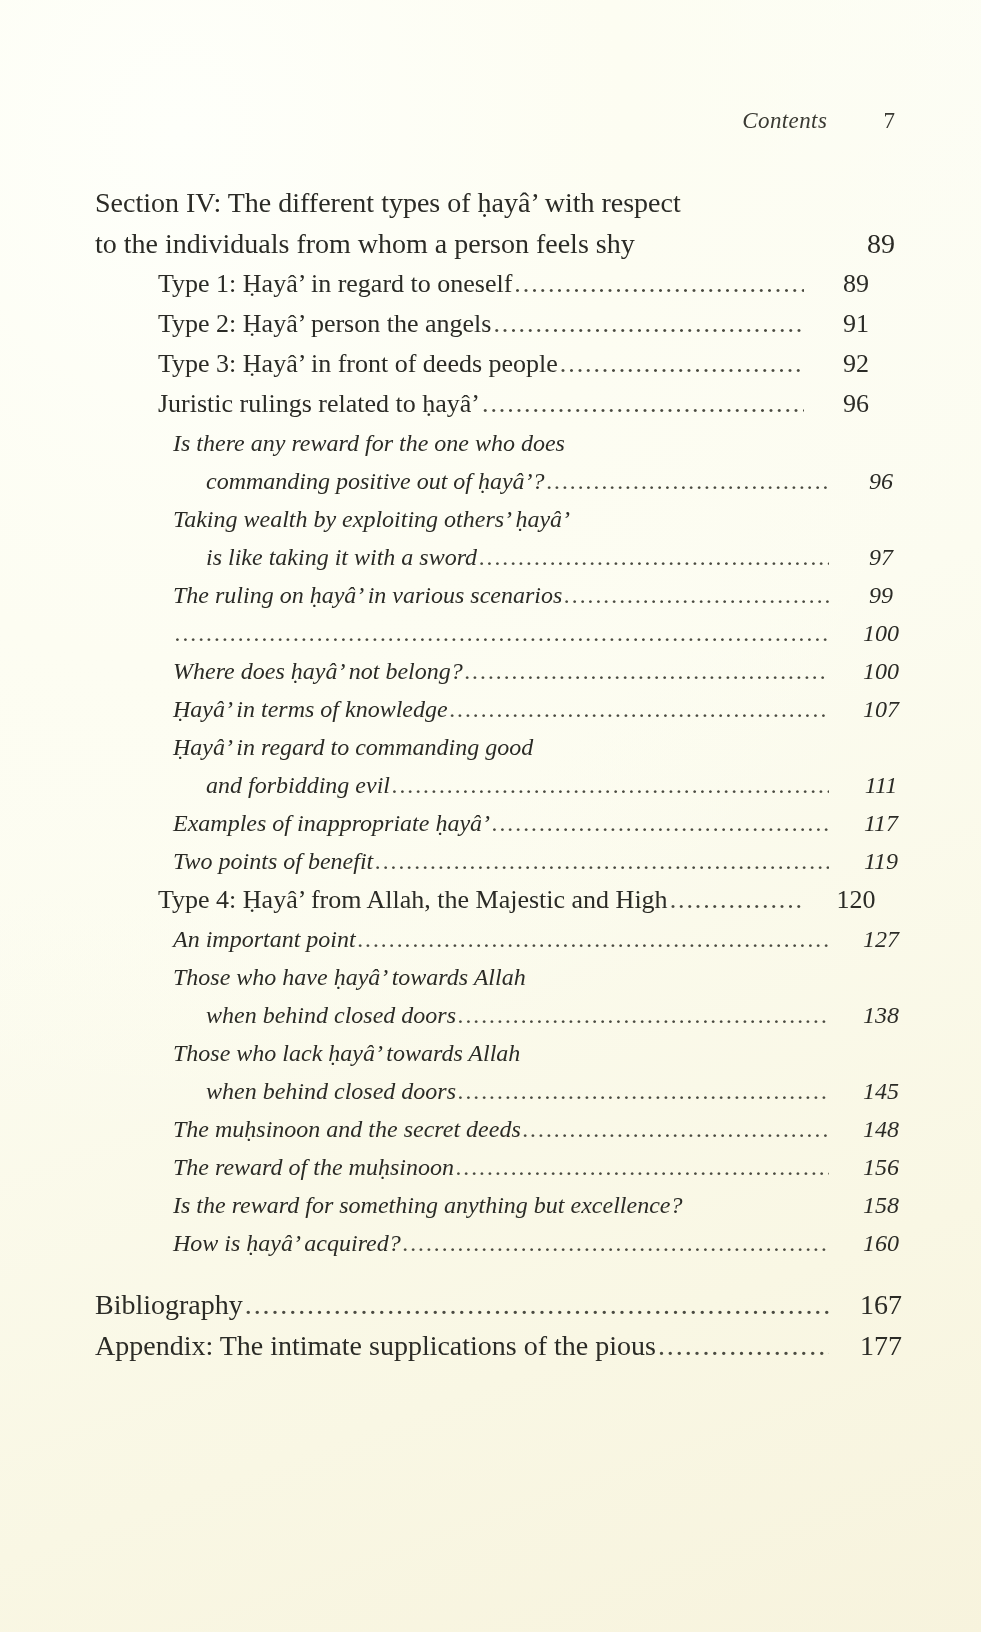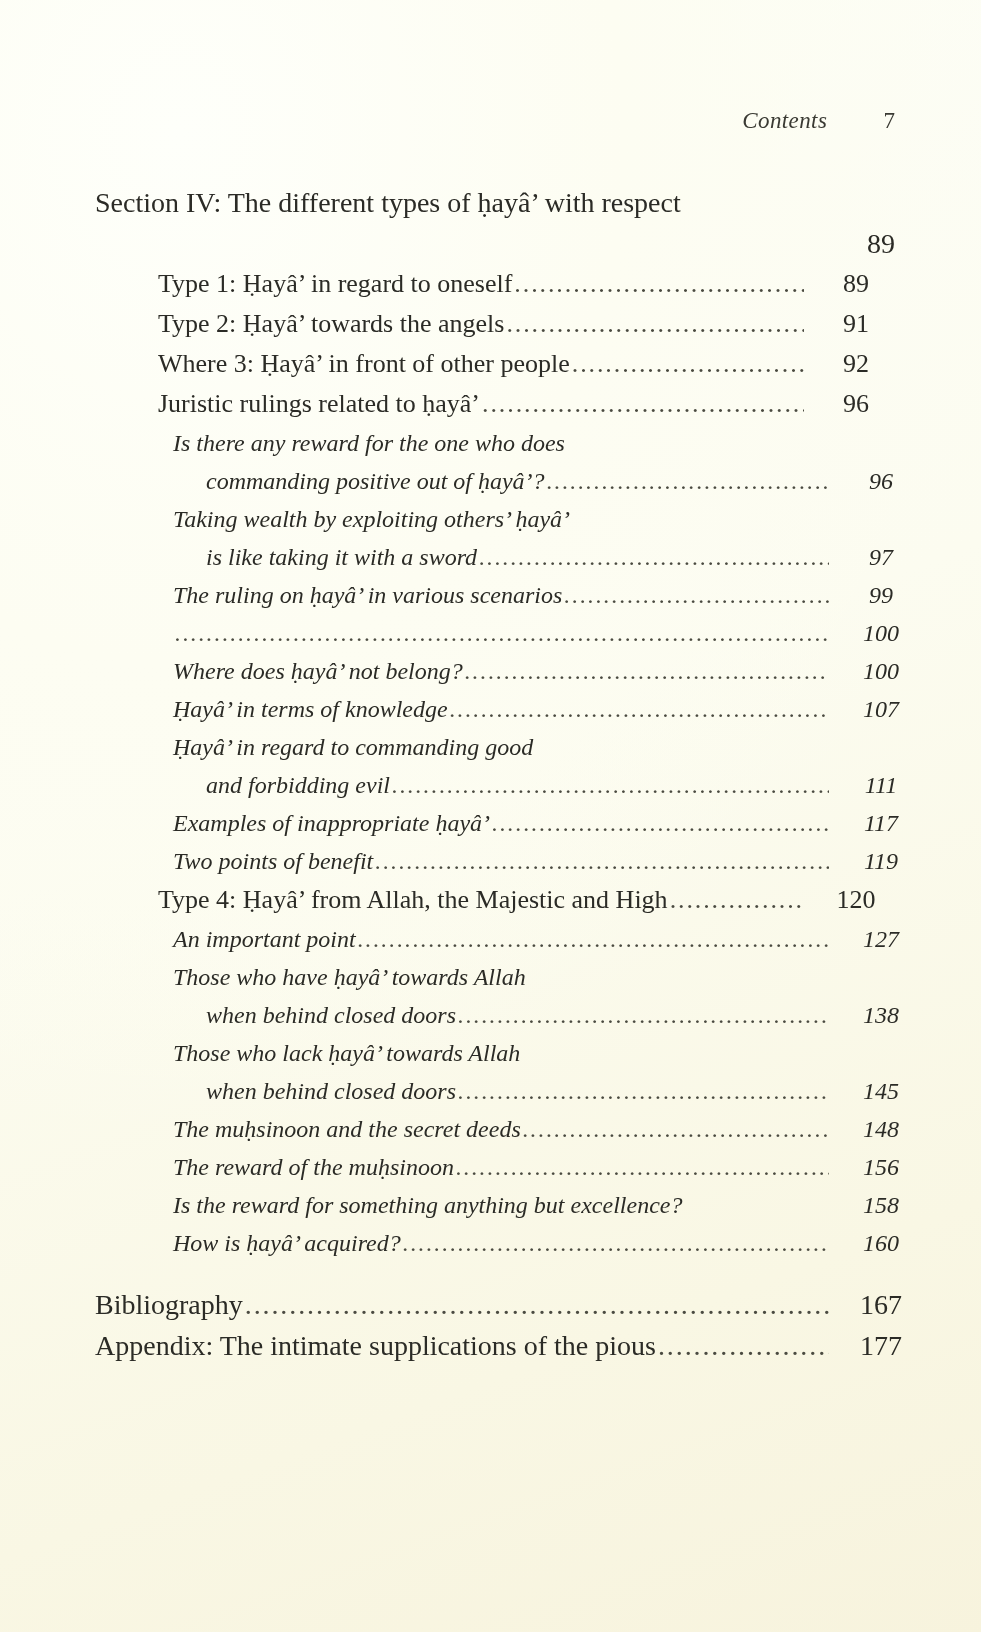--- a/index.html
+++ b/index.html
@@ -71,38 +71,39 @@
   <div class="runhead">
     <span class="label">Contents</span>
     <span class="pageno">7</span>
   </div>
 
   <div class="toc">
 
     <div class="title-block">
       <div class="title-line1">Section IV: The different types of ḥayâ’ with respect</div>
       <div class="row" style="padding:0;">
+        <span class="txt">to the individuals from whom a person feels shy</span>
         <span class="lead"></span>
         <span class="num">89</span>
       </div>
     </div>
 
     <div id="entry-list">
         <div class="row lvl-mid">
           <span class="txt">Type 1: Ḥayâ’ in regard to oneself</span>
           <span class="lead">..........................................................................................</span>
           <span class="num">89</span>
         </div>
         <div class="row lvl-mid">
-          <span class="txt">Type 2: Ḥayâ’ towards the angels</span>
+          <span class="txt">Type 2: Ḥayâ’ person the angels</span>
           <span class="lead">..........................................................................................</span>
           <span class="num">91</span>
         </div>
         <div class="row lvl-mid">
-          <span class="txt">Where 3: Ḥayâ’ in front of other people</span>
+          <span class="txt">Type 3: Ḥayâ’ in front of deeds people</span>
           <span class="lead">..........................................................................................</span>
           <span class="num">92</span>
         </div>
         <div class="row lvl-mid">
           <span class="txt">Juristic rulings related to ḥayâ’</span>
           <span class="lead">..........................................................................................</span>
           <span class="num">96</span>
         </div>
         <div class="row lvl-sub">
           <span class="txt">Is there any reward for the one who does</span>

